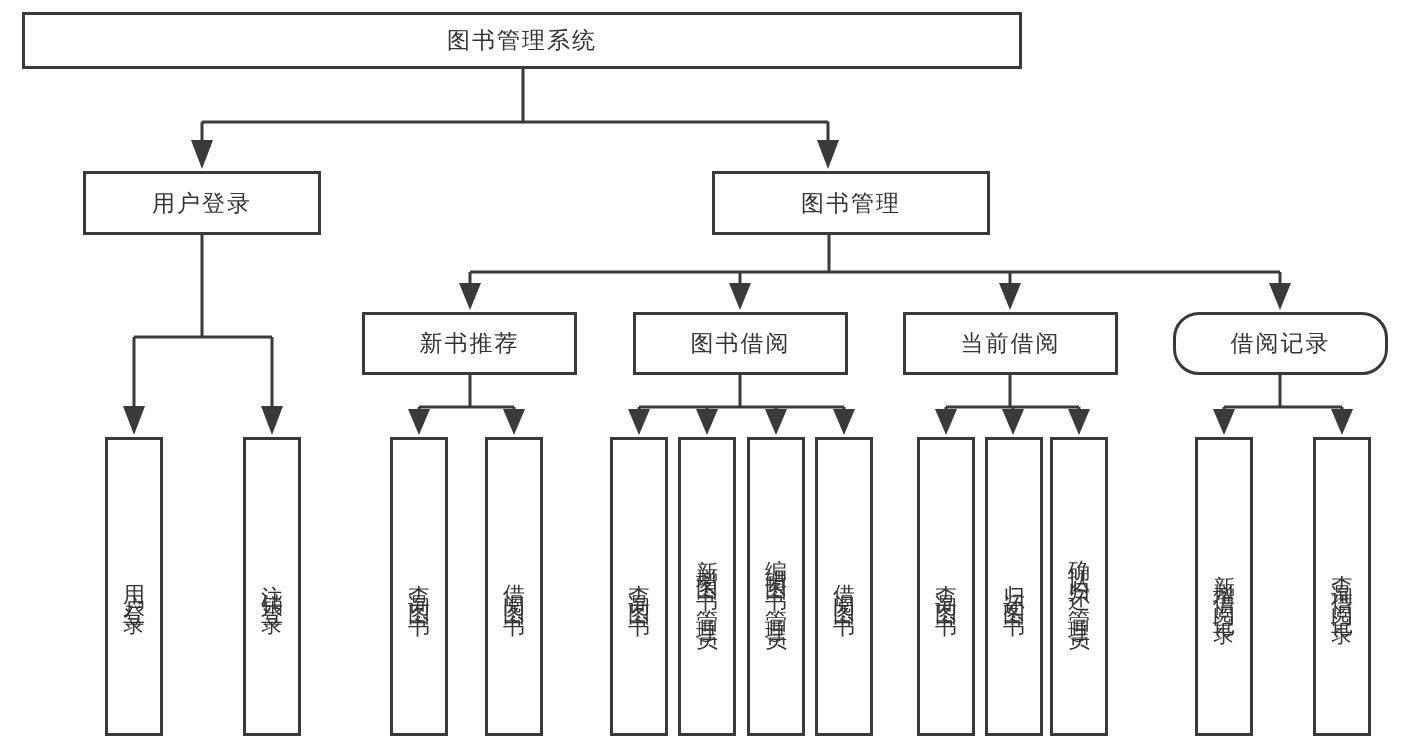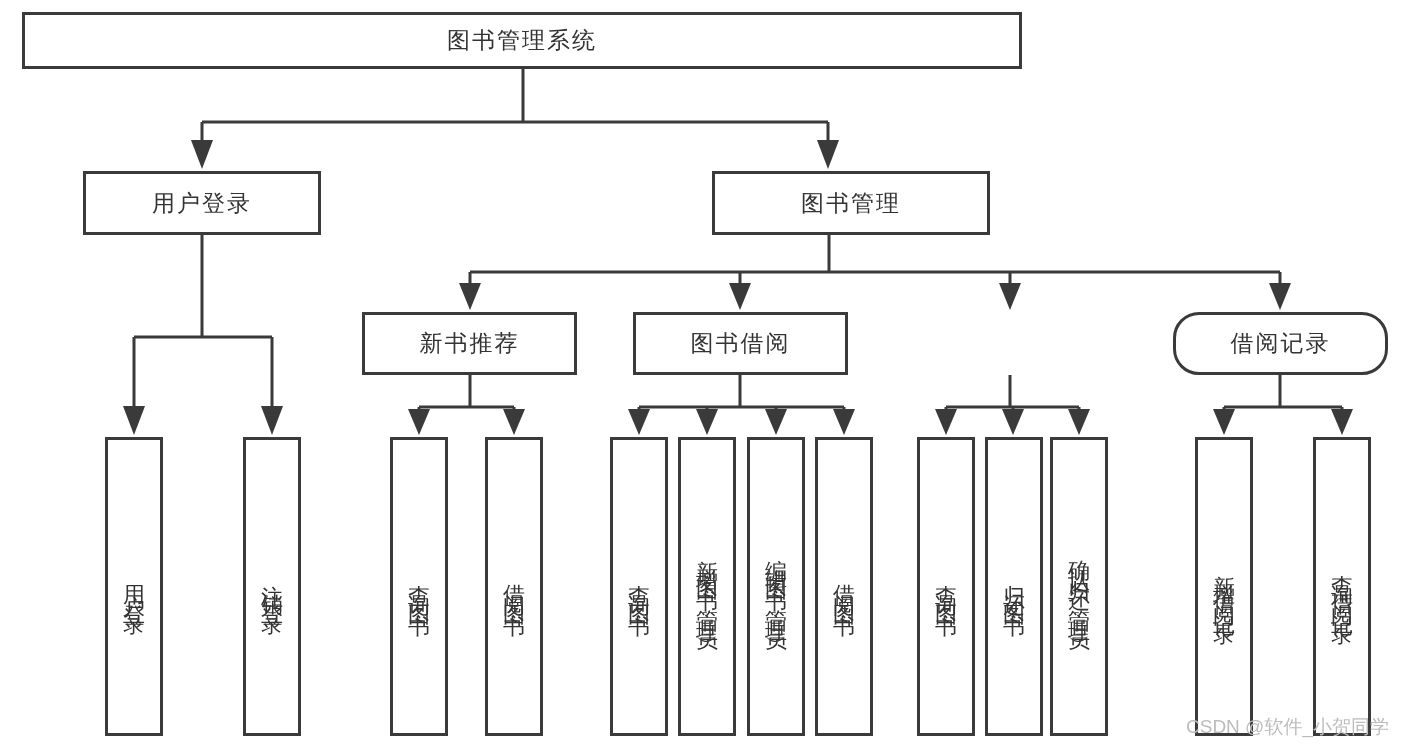--- a/index.html
+++ b/index.html
@@ -109,20 +109,23 @@
   <div class="box n-l2-1">
     <span class="hlabel">图书管理</span>
   </div>
 
   <div class="box l3 n-l3-0">
     <span class="hlabel">新书推荐</span>
   </div>
   <div class="box l3 n-l3-1">
     <span class="hlabel">图书借阅</span>
   </div>
+  <div class="box l3 n-l3-2">
+    <span class="hlabel">当前借阅</span>
+  </div>
   <div class="box l3 n-l3-3">
     <span class="hlabel">借阅记录</span>
   </div>
 
   <div class="box leaf lf-0-0">
     <span class="vlabel">用户登录</span>
   </div>
   <div class="box leaf lf-0-1">
     <span class="vlabel">注销登录</span>
   </div>
@@ -157,15 +160,14 @@
     <span class="vlabel">确认归还（管理员）</span>
   </div>
 
   <div class="box leaf lf-4-0">
     <span class="vlabel">新增借阅记录</span>
   </div>
   <div class="box leaf lf-4-1">
     <span class="vlabel">查询借阅记录</span>
   </div>
 
-  <div id="watermark">CSDN @软件_小贺同学</div>
 
 </div>
 
 </body></html>

